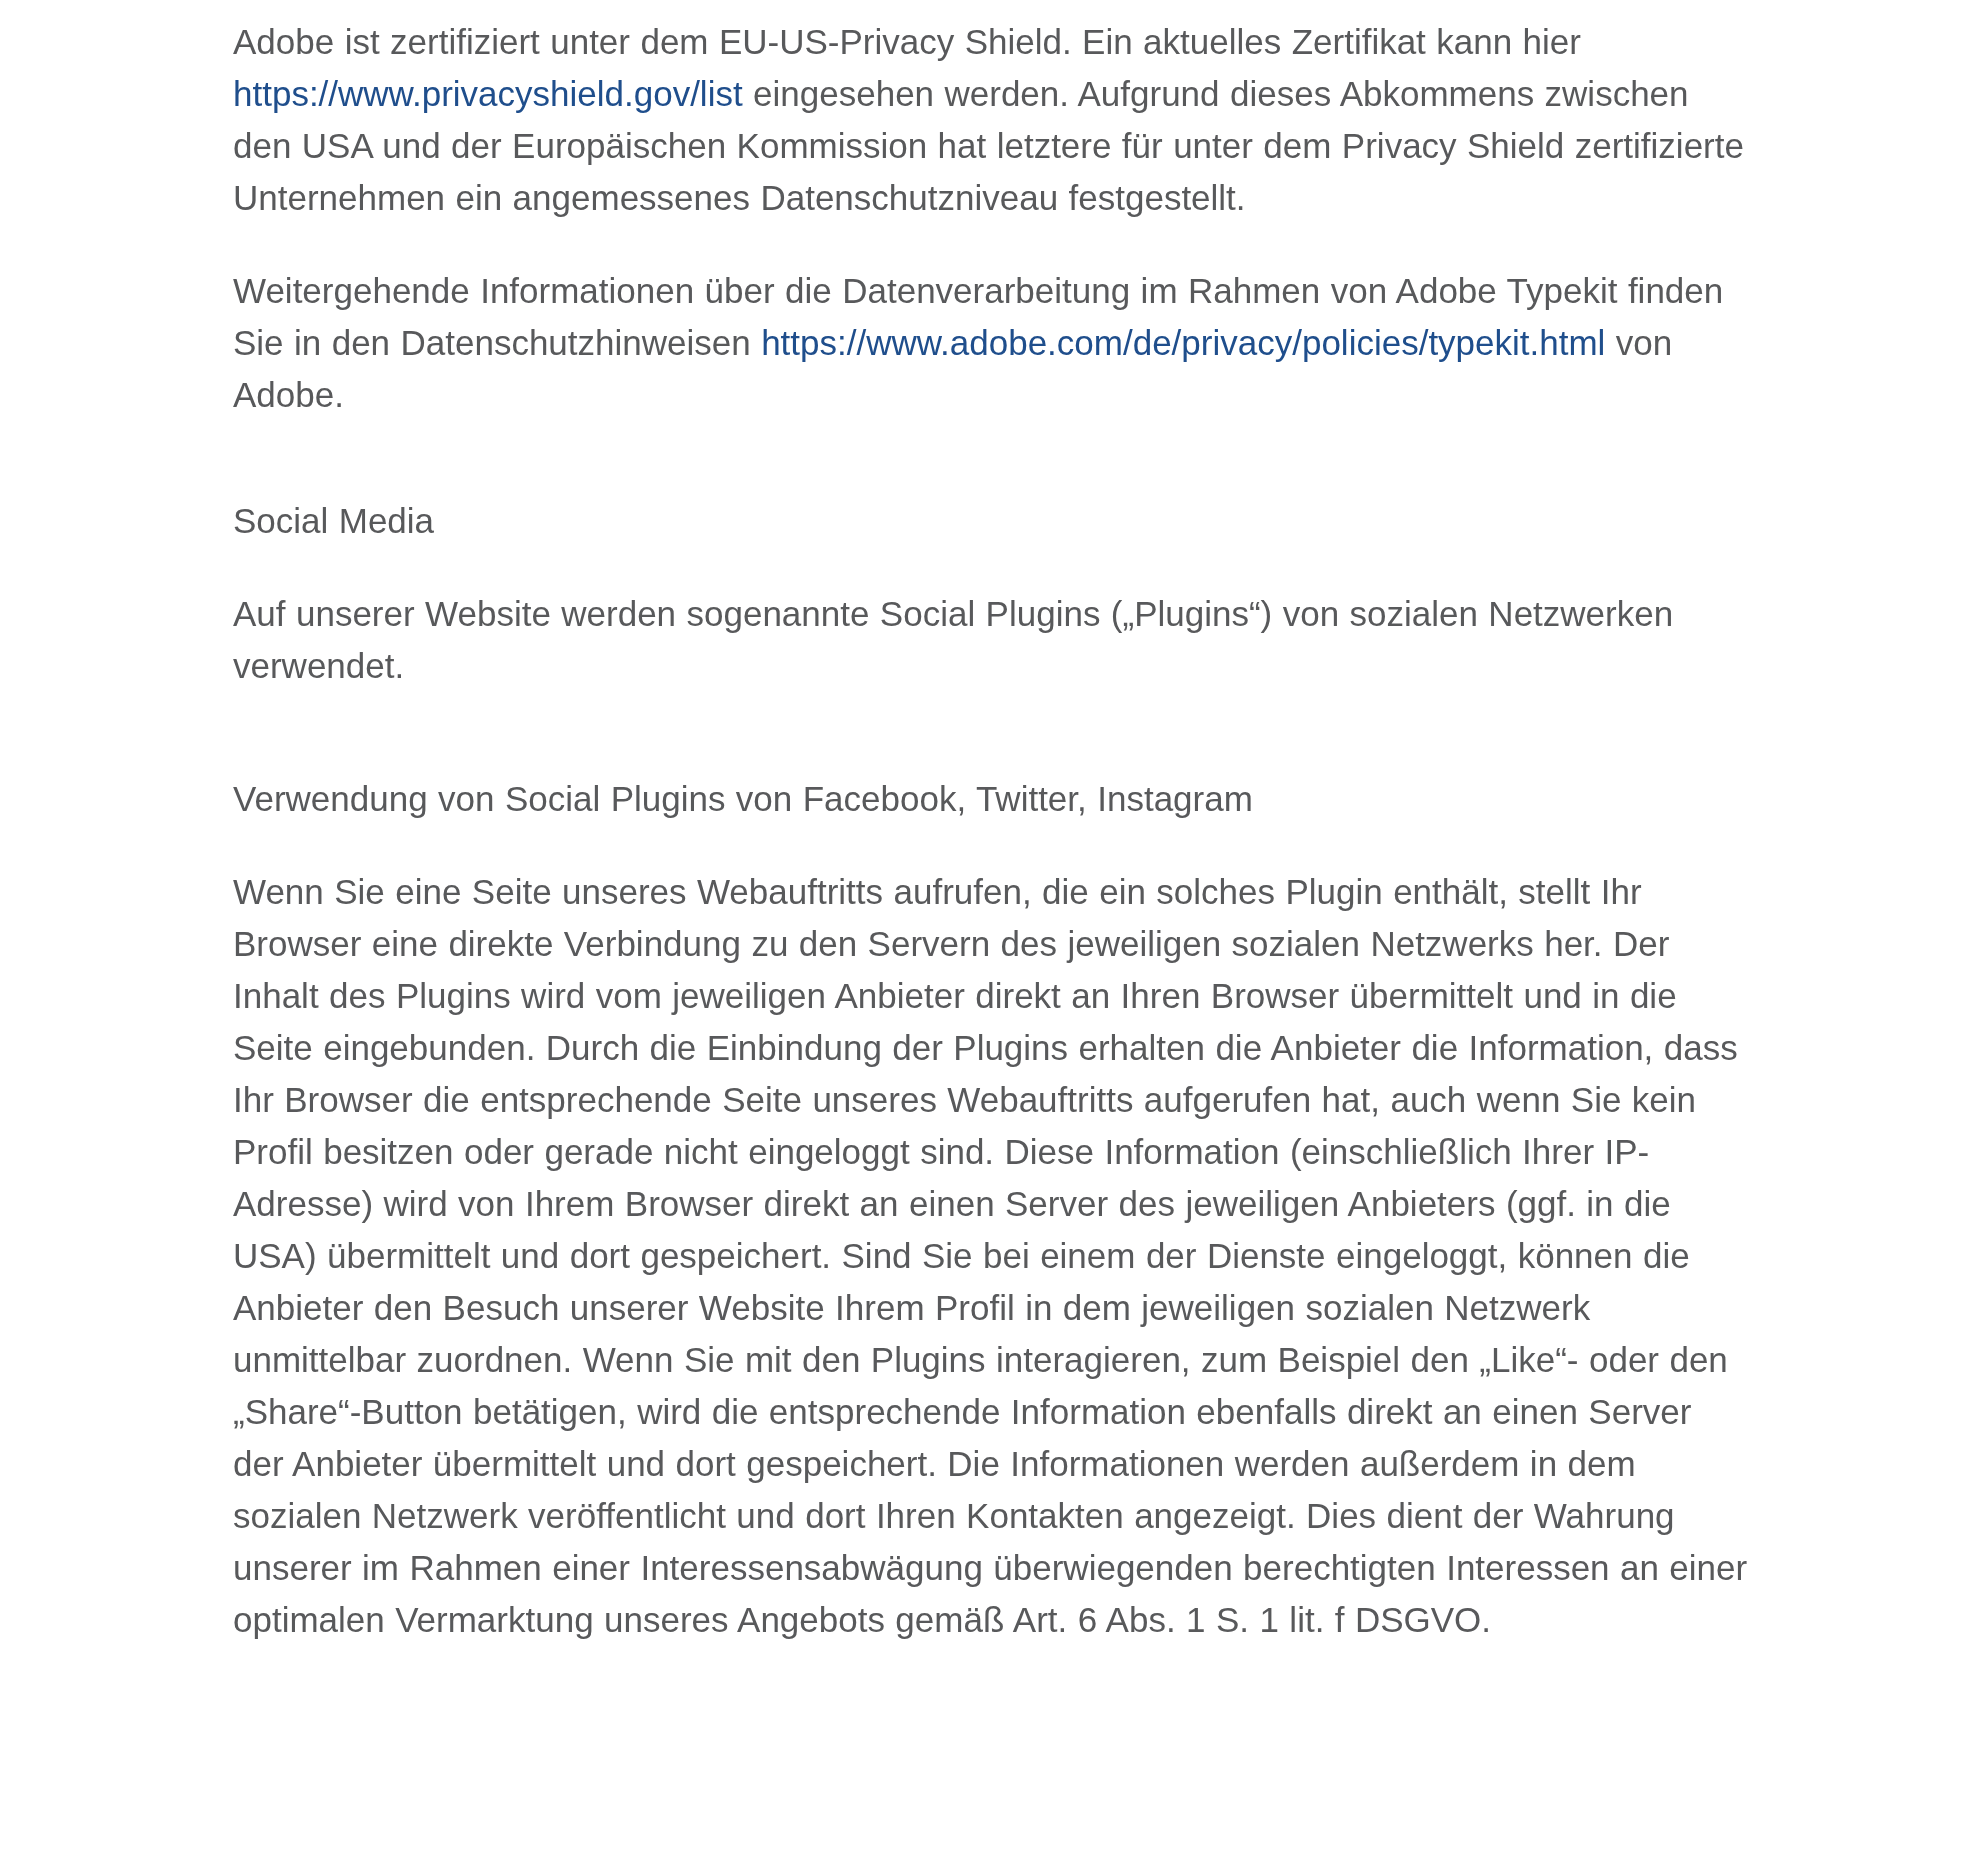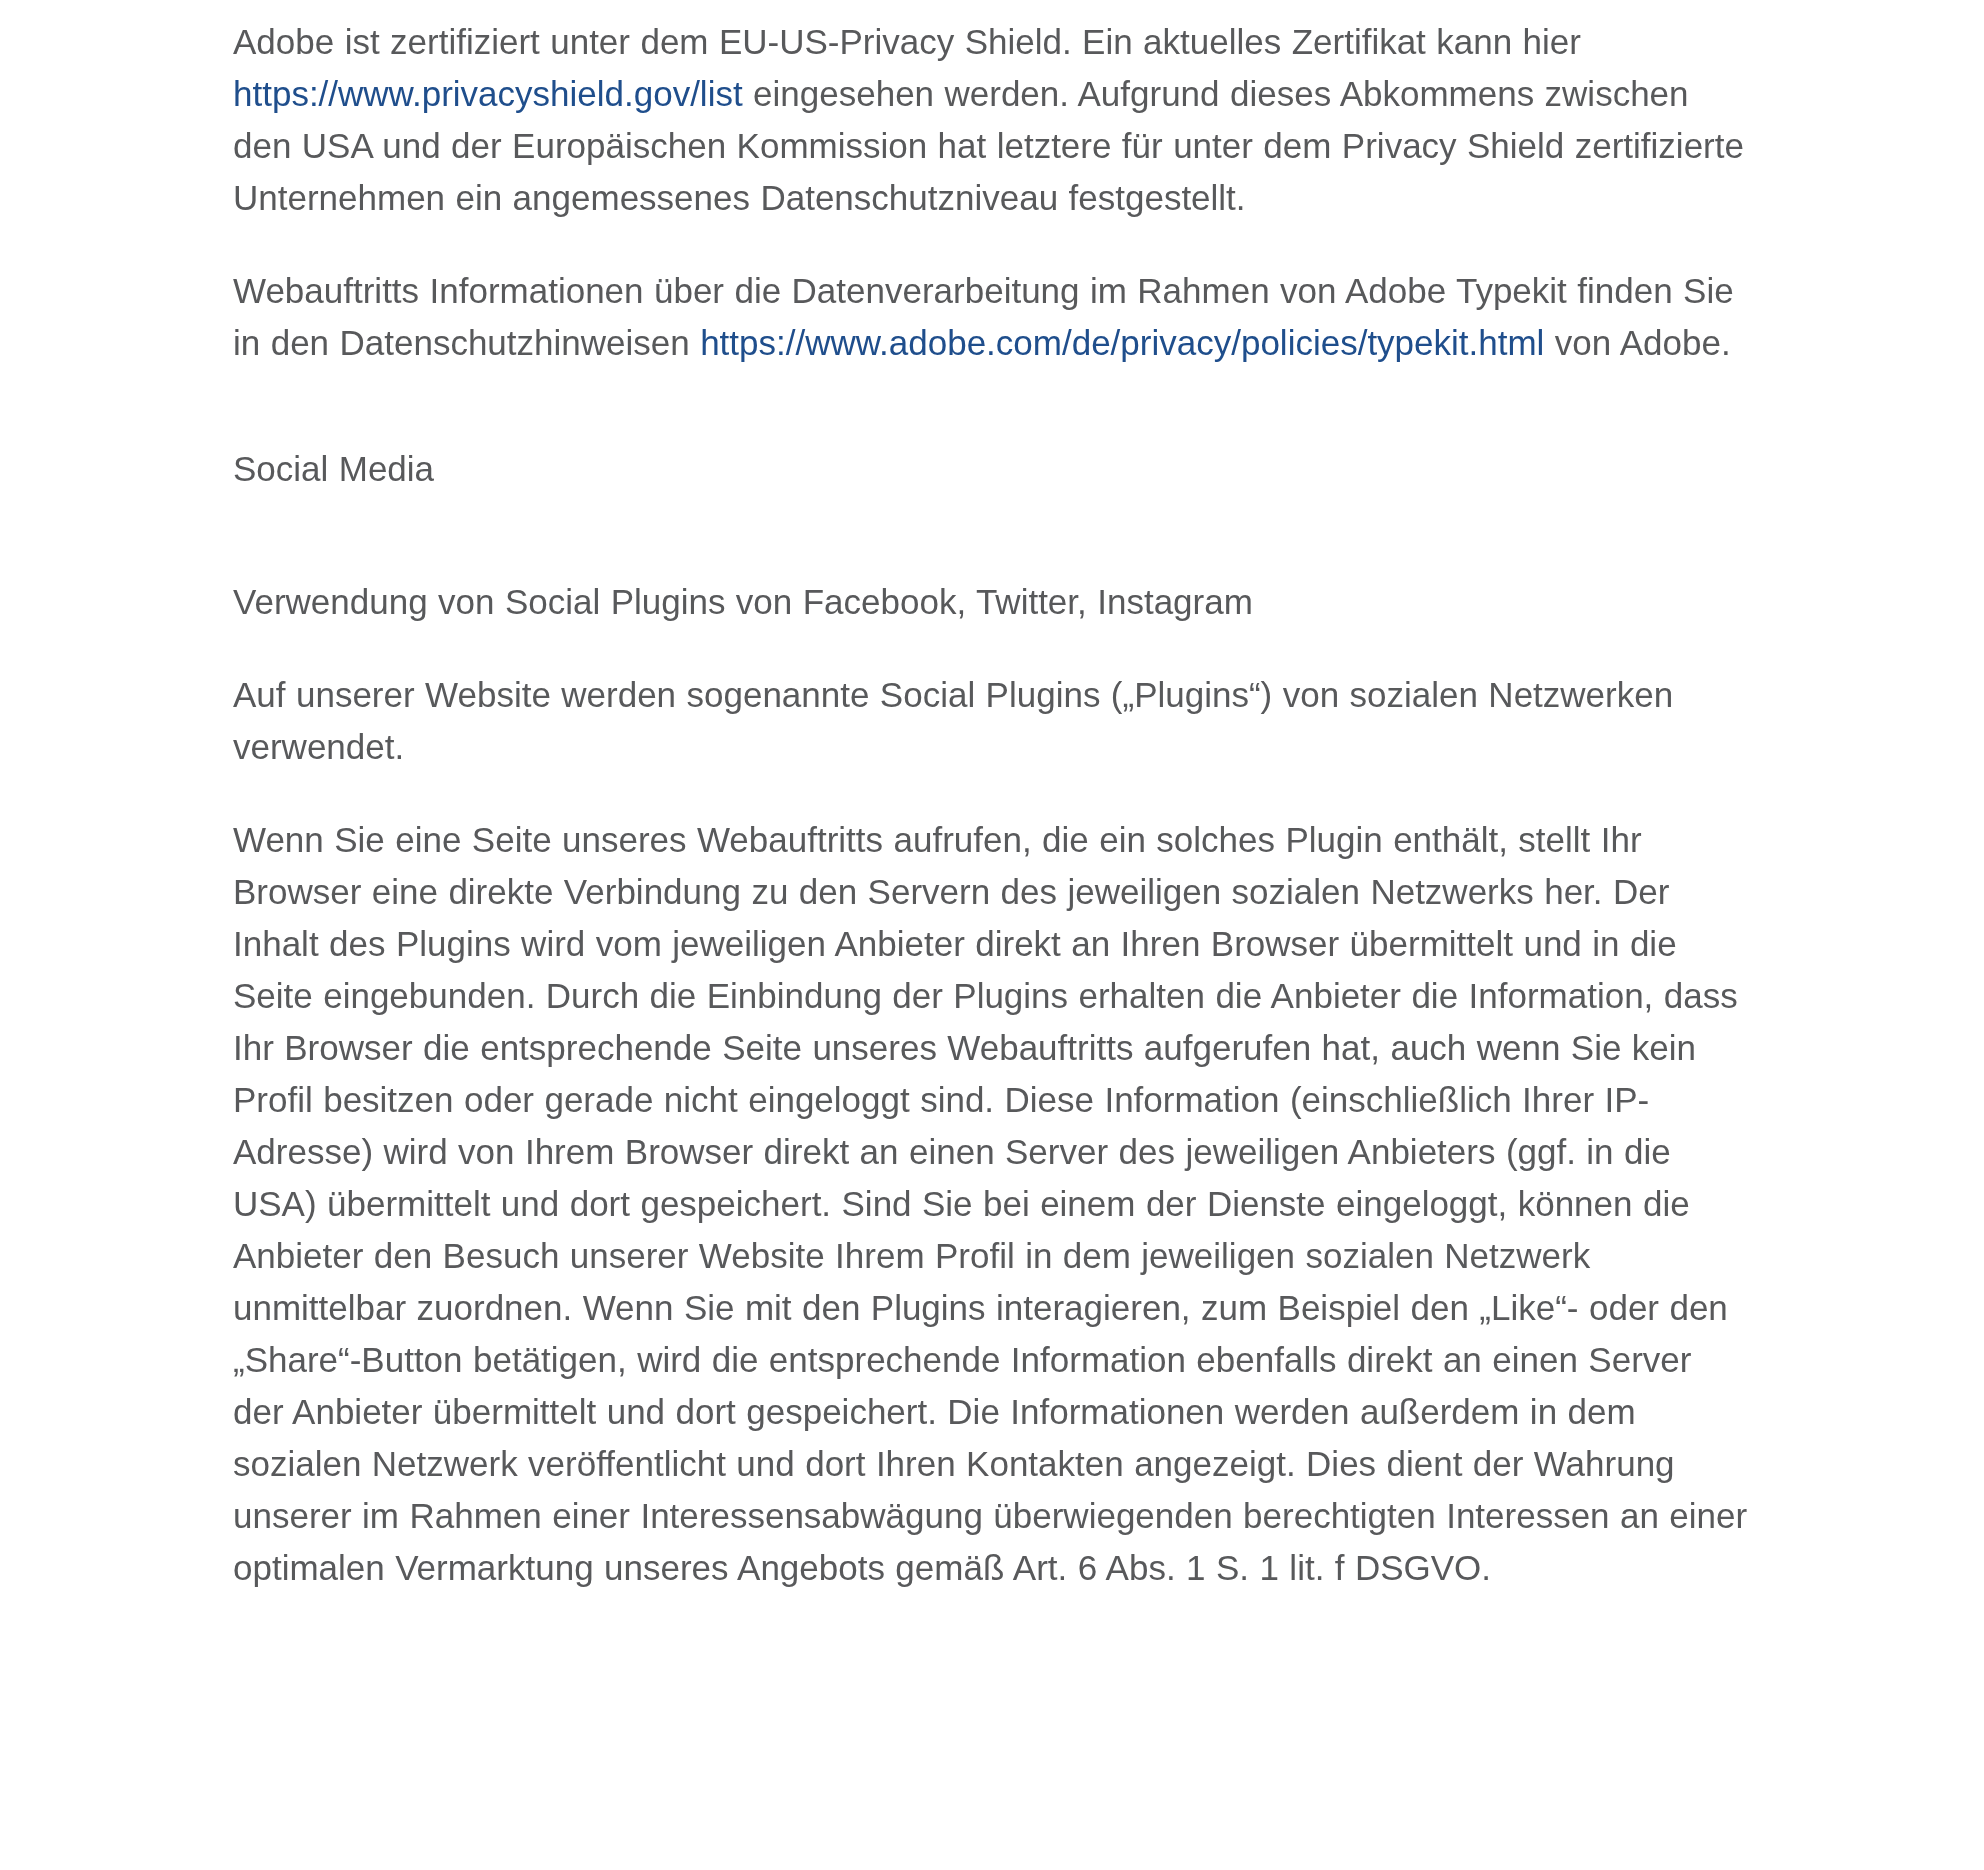--- a/index.html
+++ b/index.html
@@ -39,24 +39,24 @@
     cursor: pointer;
   }
 </style>
 </head>
 <body>
 
 <main class="doc">
 
   <p class="para"><span>Adobe ist zertifiziert unter dem EU-US-Privacy Shield. Ein aktuelles Zertifikat kann hier </span><a class="link">https://www.privacyshield.gov/list</a><span> eingesehen werden. Aufgrund dieses Abkommens zwischen den USA und der Europäischen Kommission hat letztere für unter dem Privacy Shield zertifizierte Unternehmen ein angemessenes Datenschutzniveau festgestellt.</span></p>
 
-  <p class="para"><span>Webauftritts Informationen über die Datenverarbeitung im Rahmen von Adobe Typekit finden Sie in den Datenschutzhinweisen </span><a class="link">https://www.adobe.com/de/privacy/policies/typekit.html</a><span> von Adobe.</span></p>
+  <p class="para"><span>Weitergehende Informationen über die Datenverarbeitung im Rahmen von Adobe Typekit finden Sie in den Datenschutzhinweisen </span><a class="link">https://www.adobe.com/de/privacy/policies/typekit.html</a><span> von Adobe.</span></p>
 
   <p class="para heading-social">Social Media</p>
 
+  <p class="para">Auf unserer Website werden sogenannte Social Plugins („Plugins“) von sozialen Netzwerken verwendet.</p>
+
   <p class="para subheading">Verwendung von Social Plugins von Facebook, Twitter, Instagram</p>
-
-  <p class="para">Auf unserer Website werden sogenannte Social Plugins („Plugins“) von sozialen Netzwerken verwendet.</p>
 
   <p class="para">Wenn Sie eine Seite unseres Webauftritts aufrufen, die ein solches Plugin enthält, stellt Ihr Browser eine direkte Verbindung zu den Servern des jeweiligen sozialen Netzwerks her. Der Inhalt des Plugins wird vom jeweiligen Anbieter direkt an Ihren Browser übermittelt und in die Seite eingebunden. Durch die Einbindung der Plugins erhalten die Anbieter die Information, dass Ihr Browser die entsprechende Seite unseres Webauftritts aufgerufen hat, auch wenn Sie kein Profil besitzen oder gerade nicht eingeloggt sind. Diese Information (einschließlich Ihrer IP-Adresse) wird von Ihrem Browser direkt an einen Server des jeweiligen Anbieters (ggf. in die USA) übermittelt und dort gespeichert. Sind Sie bei einem der Dienste eingeloggt, können die Anbieter den Besuch unserer Website Ihrem Profil in dem jeweiligen sozialen Netzwerk unmittelbar zuordnen. Wenn Sie mit den Plugins interagieren, zum Beispiel den „Like“- oder den „Share“-Button betätigen, wird die entsprechende Information ebenfalls direkt an einen Server der Anbieter übermittelt und dort gespeichert. Die Informationen werden außerdem in dem sozialen Netzwerk veröffentlicht und dort Ihren Kontakten angezeigt. Dies dient der Wahrung unserer im Rahmen einer Interessensabwägung überwiegenden berechtigten Interessen an einer optimalen Vermarktung unseres Angebots gemäß Art. 6 Abs. 1 S. 1 lit. f DSGVO.</p>
 
 </main>
 
 
 </body></html>

